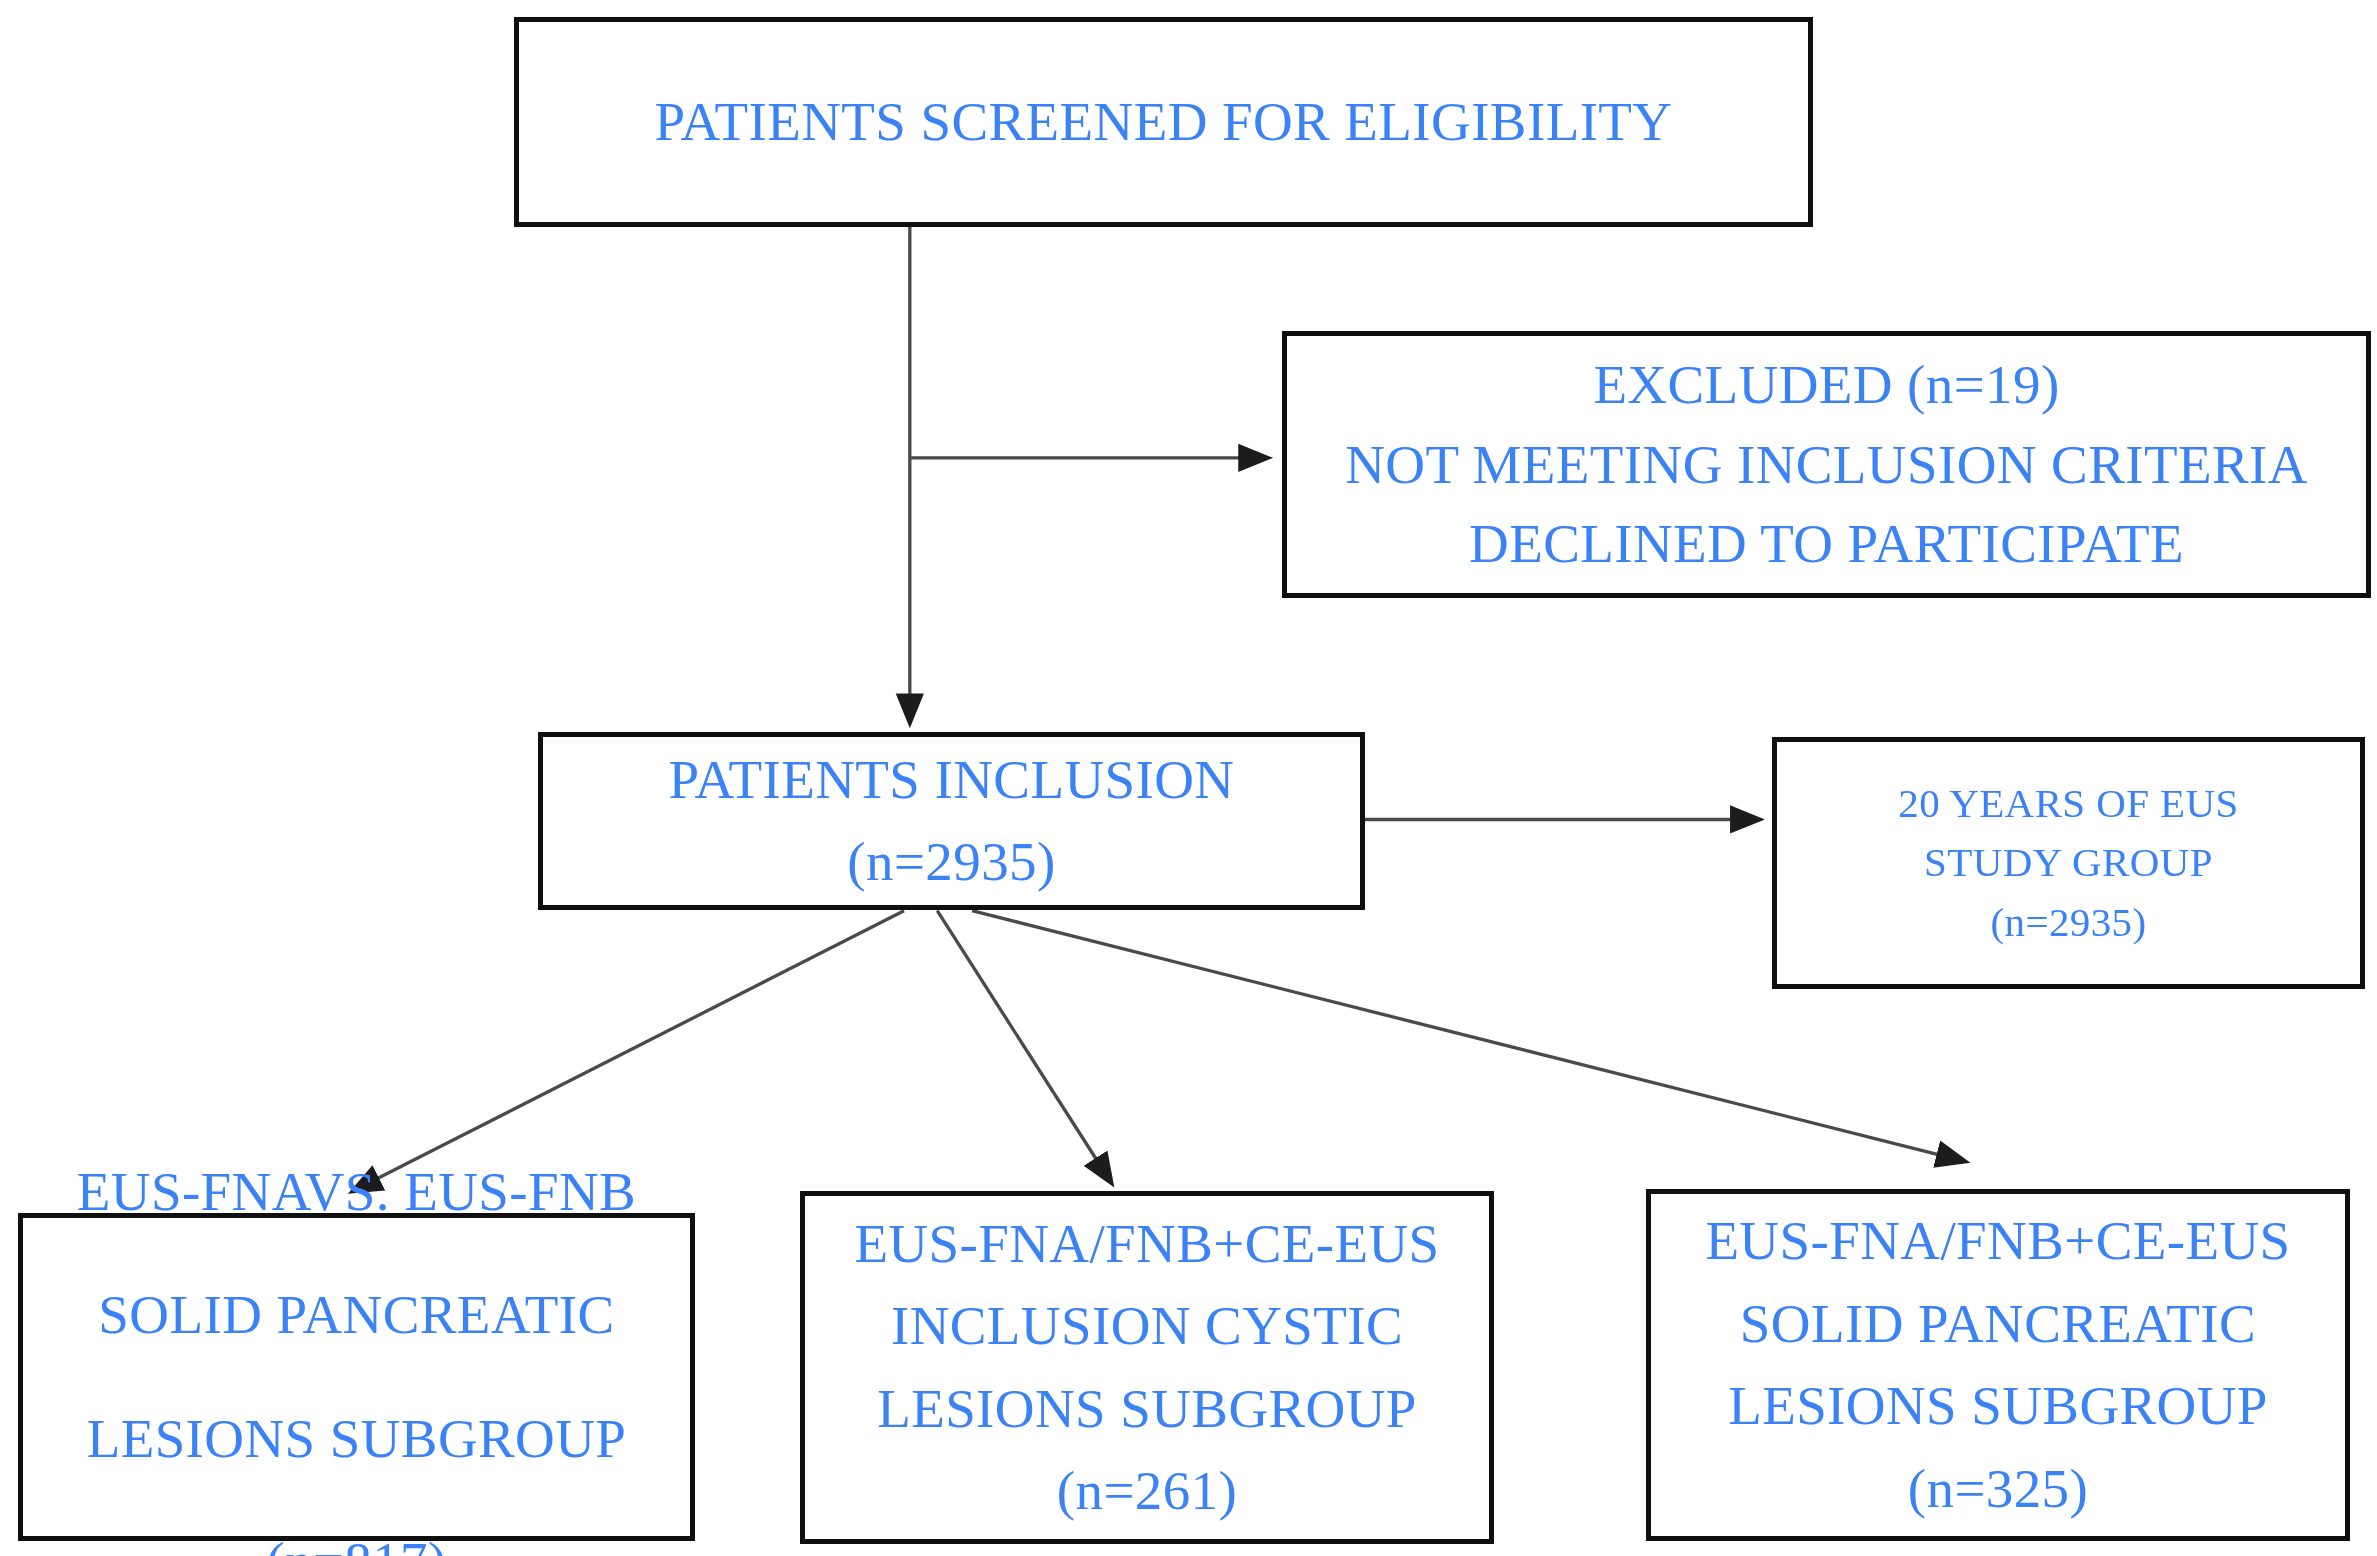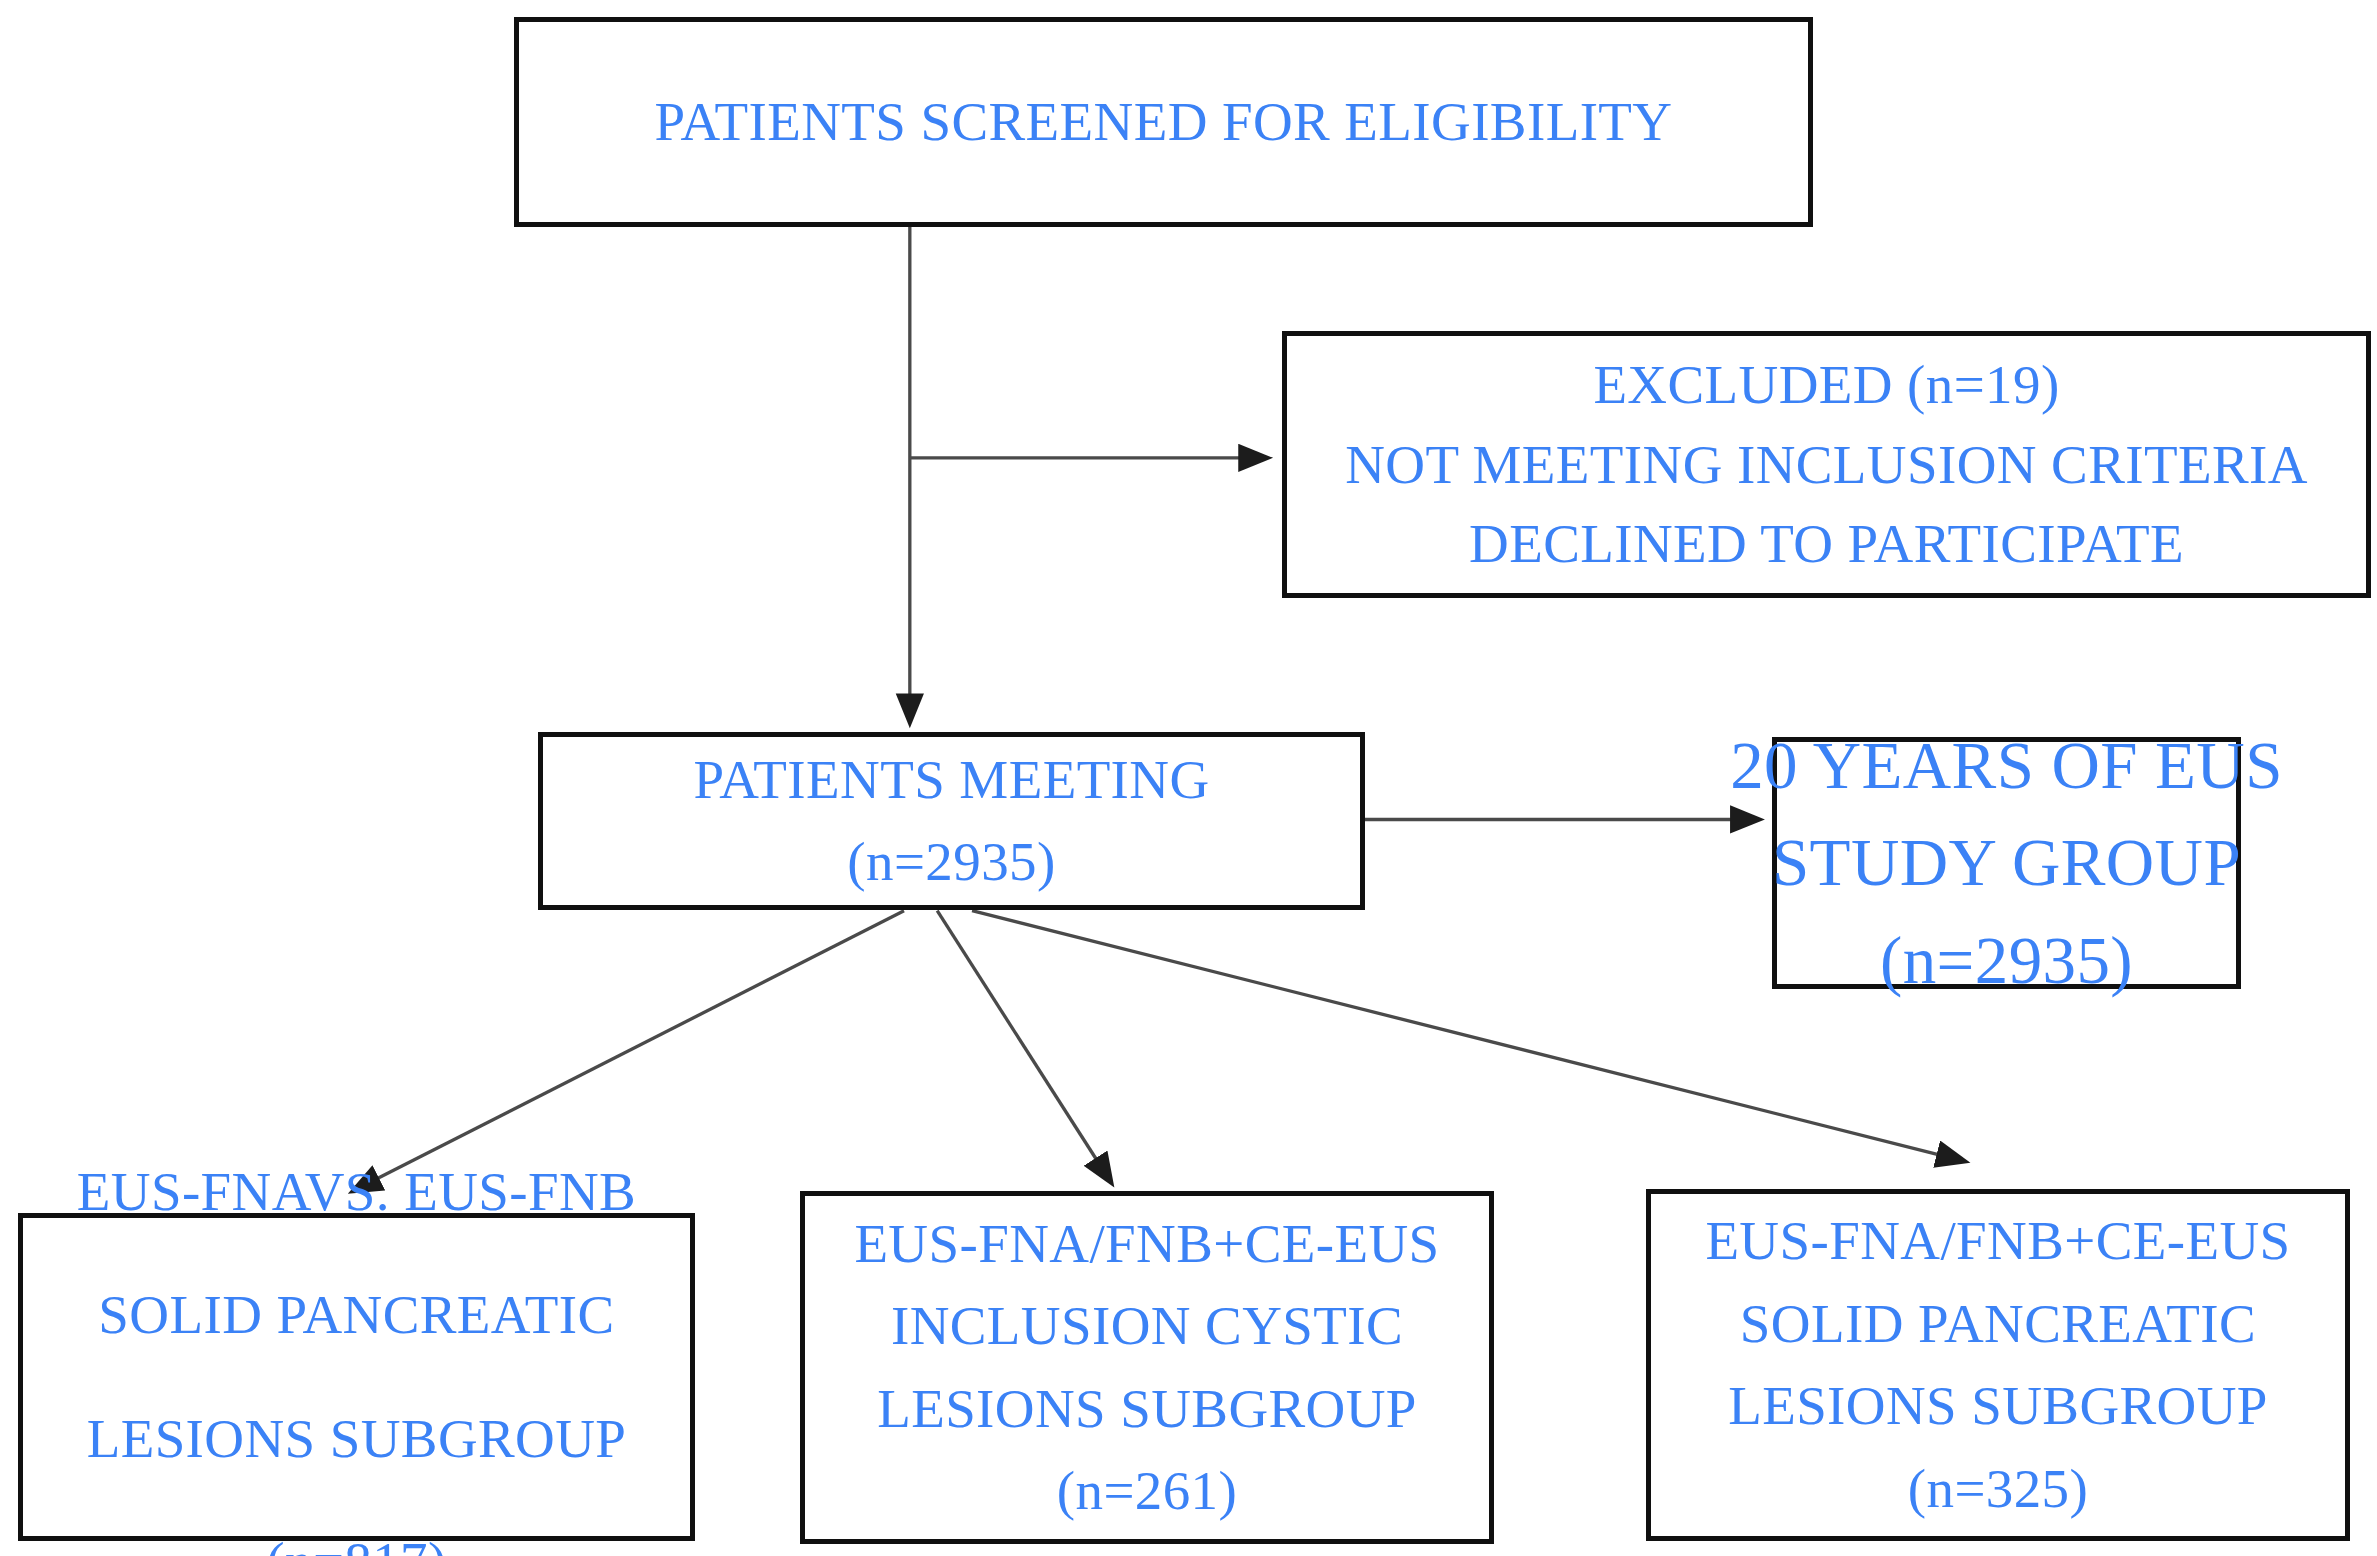--- a/index.html
+++ b/index.html
@@ -21,21 +21,21 @@
     justify-content:center;align-items:center;
     text-align:center;
     font-size:55px;
     line-height:1.45;
     letter-spacing:0.4px;
   }
   .box .line{white-space:nowrap;}
   .box-screened   {left:514px;  top:16.6px;   width:1299px; height:210px;}
   .box-excluded   {left:1282px; top:331px;  width:1089px; height:267px;}
   .box-enrolled   {left:538px;  top:732px;  width:827px;  height:178px; line-height:1.5;}
-  .box-studygroup {left:1772px; top:737px;  width:469px;  height:252px; font-size:67px;}
+  .box-studygroup {left:1772px; top:737px;  width:593px;  height:252px; font-size:41px;}
   .box-fnavsfnb   {left:18px;   top:1213px; width:677px;  height:328px; line-height:1.42;gap:45px;}
   .box-cystic     {left:800px;  top:1191px; width:694px;  height:353px; line-height:1.5;}
   .box-solid      {left:1646px; top:1189px; width:704px;  height:352px; line-height:1.5;}
 </style>
 </head>
 <body>
 
 <div class="stage">
 
   <svg class="arrows" viewBox="0 0 2866 1876" xmlns="http://www.w3.org/2000/svg">
@@ -56,21 +56,21 @@
     <div class="line">PATIENTS SCREENED FOR ELIGIBILITY</div>
   </div>
 
   <div class="box box-excluded">
     <div class="line">EXCLUDED (n=19)</div>
     <div class="line">NOT MEETING INCLUSION CRITERIA</div>
     <div class="line">DECLINED TO PARTICIPATE</div>
   </div>
 
   <div class="box box-enrolled">
-    <div class="line">PATIENTS MEETING</div>
+    <div class="line">PATIENTS INCLUSION</div>
     <div class="line">(n=2935)</div>
   </div>
 
   <div class="box box-studygroup">
     <div class="line">20 YEARS OF EUS</div>
     <div class="line">STUDY GROUP</div>
     <div class="line">(n=2935)</div>
   </div>
 
   <div class="box box-fnavsfnb">

